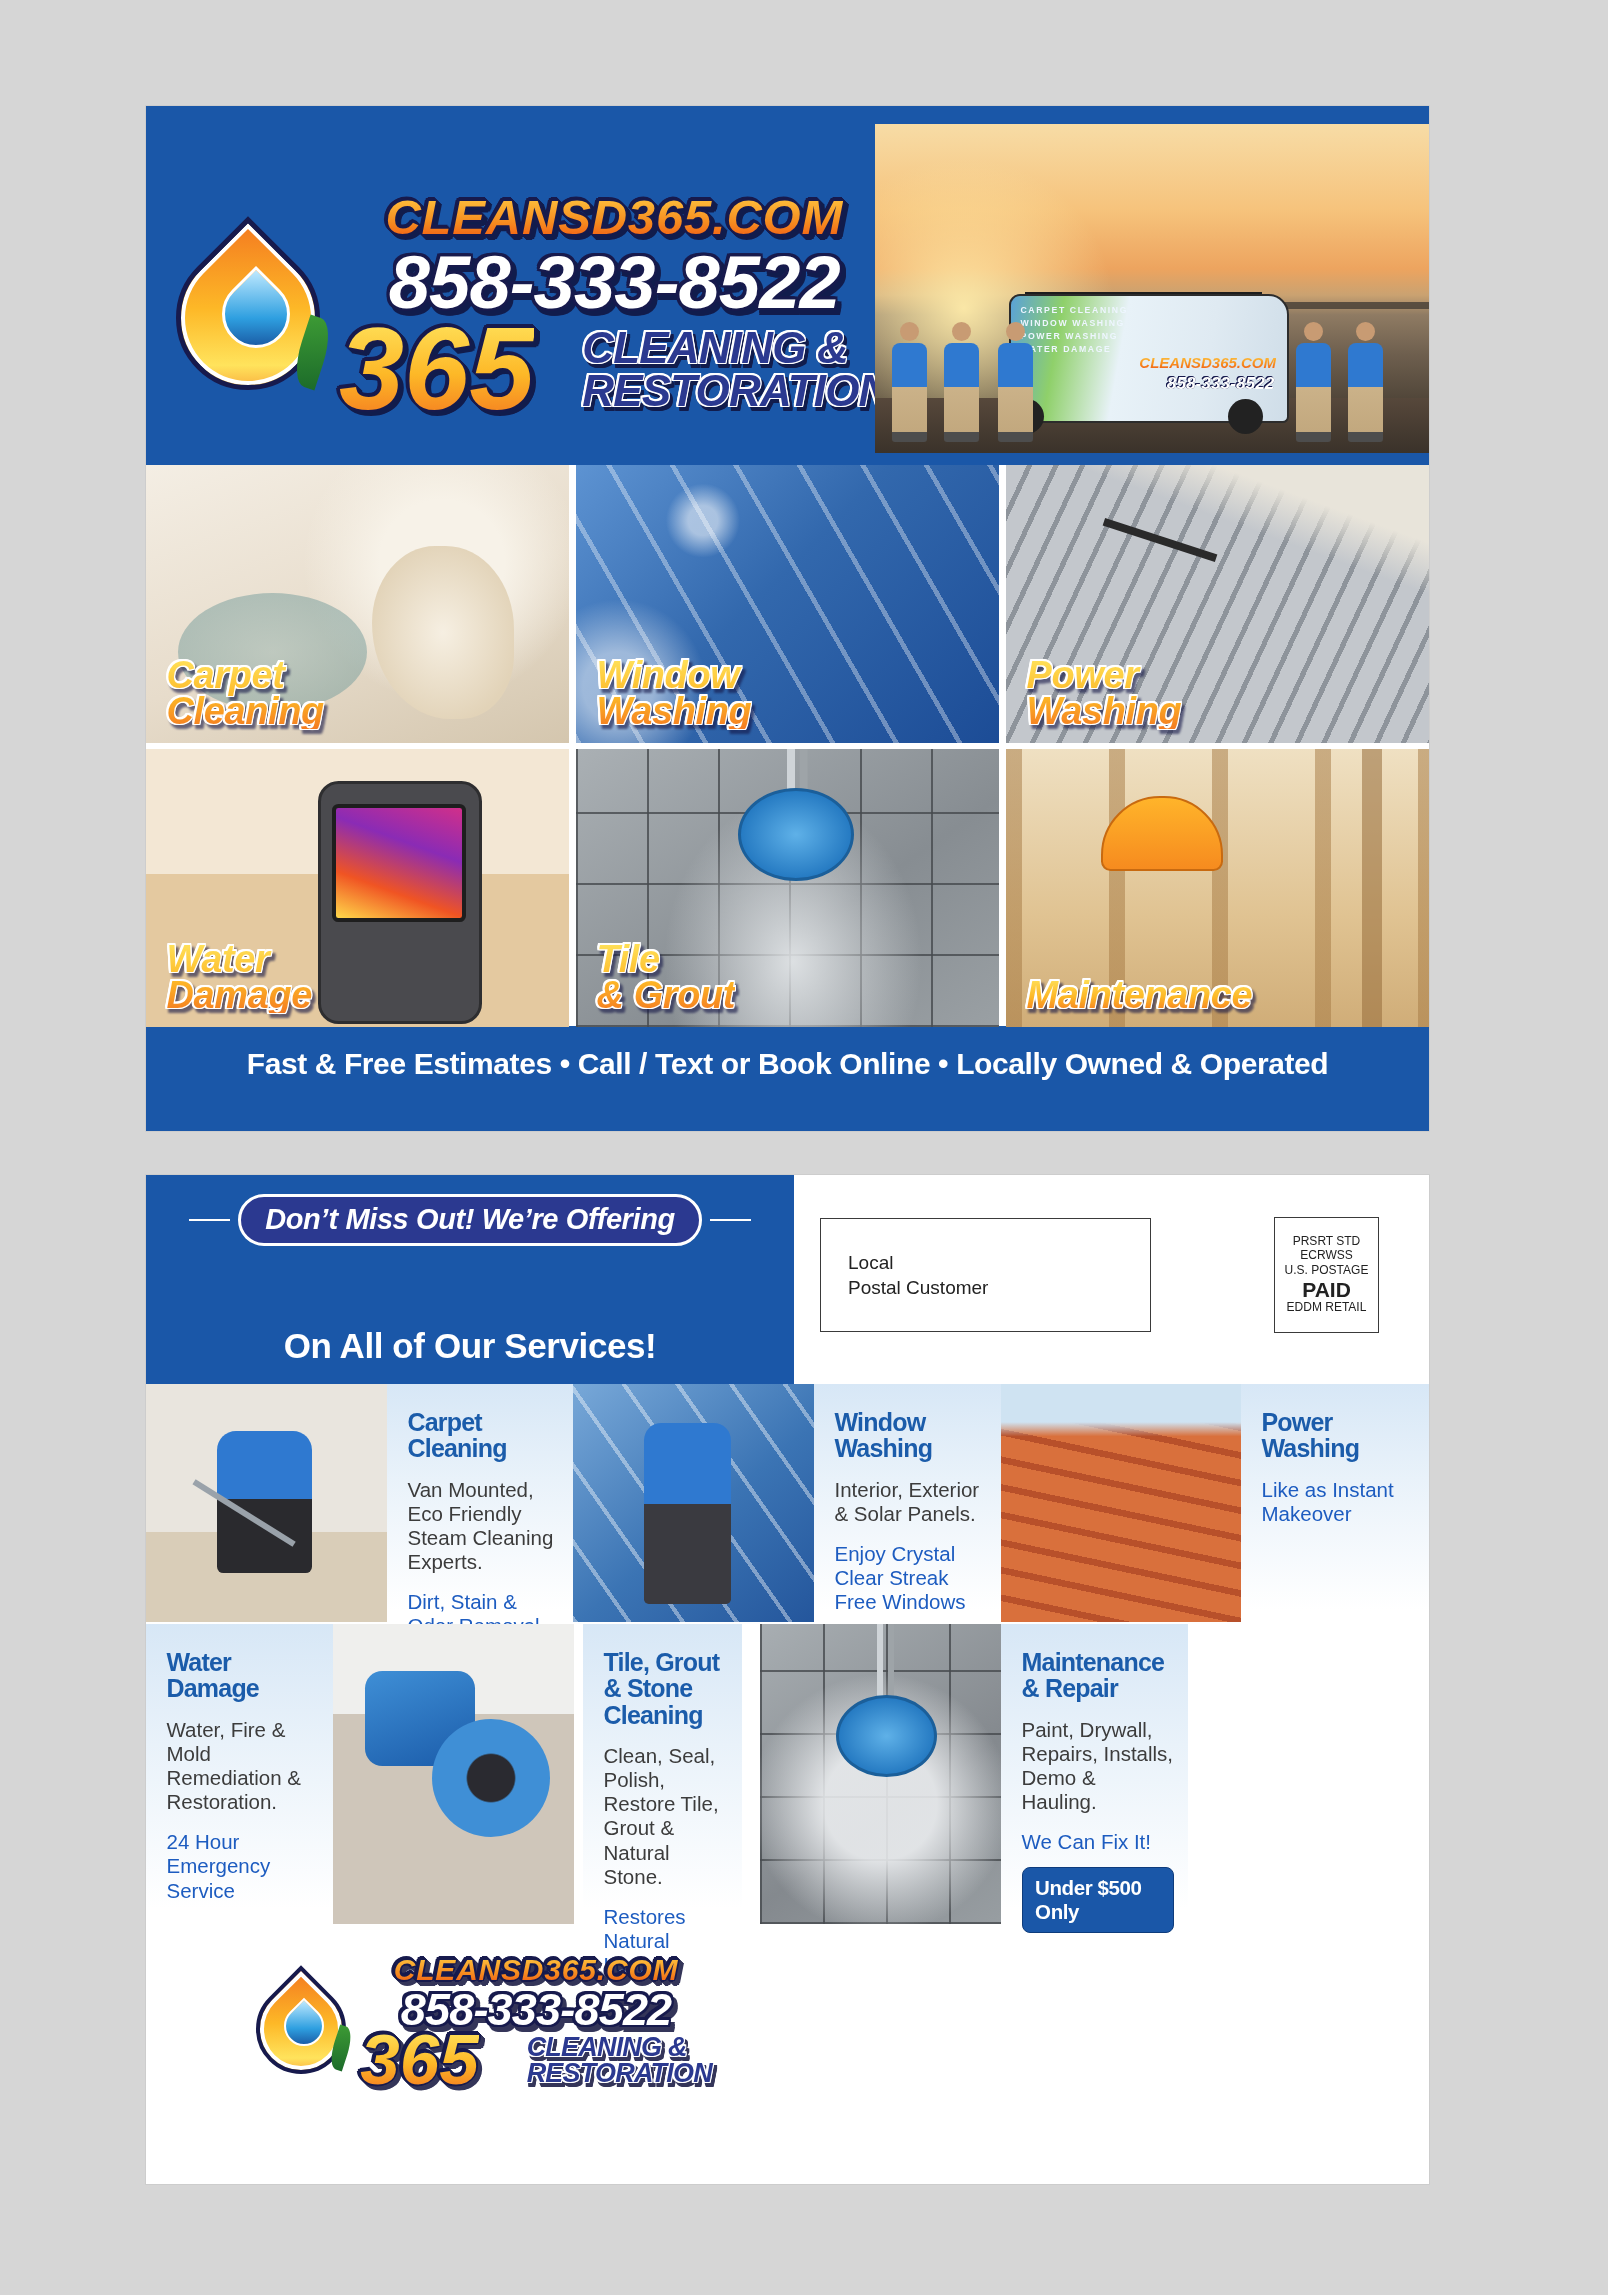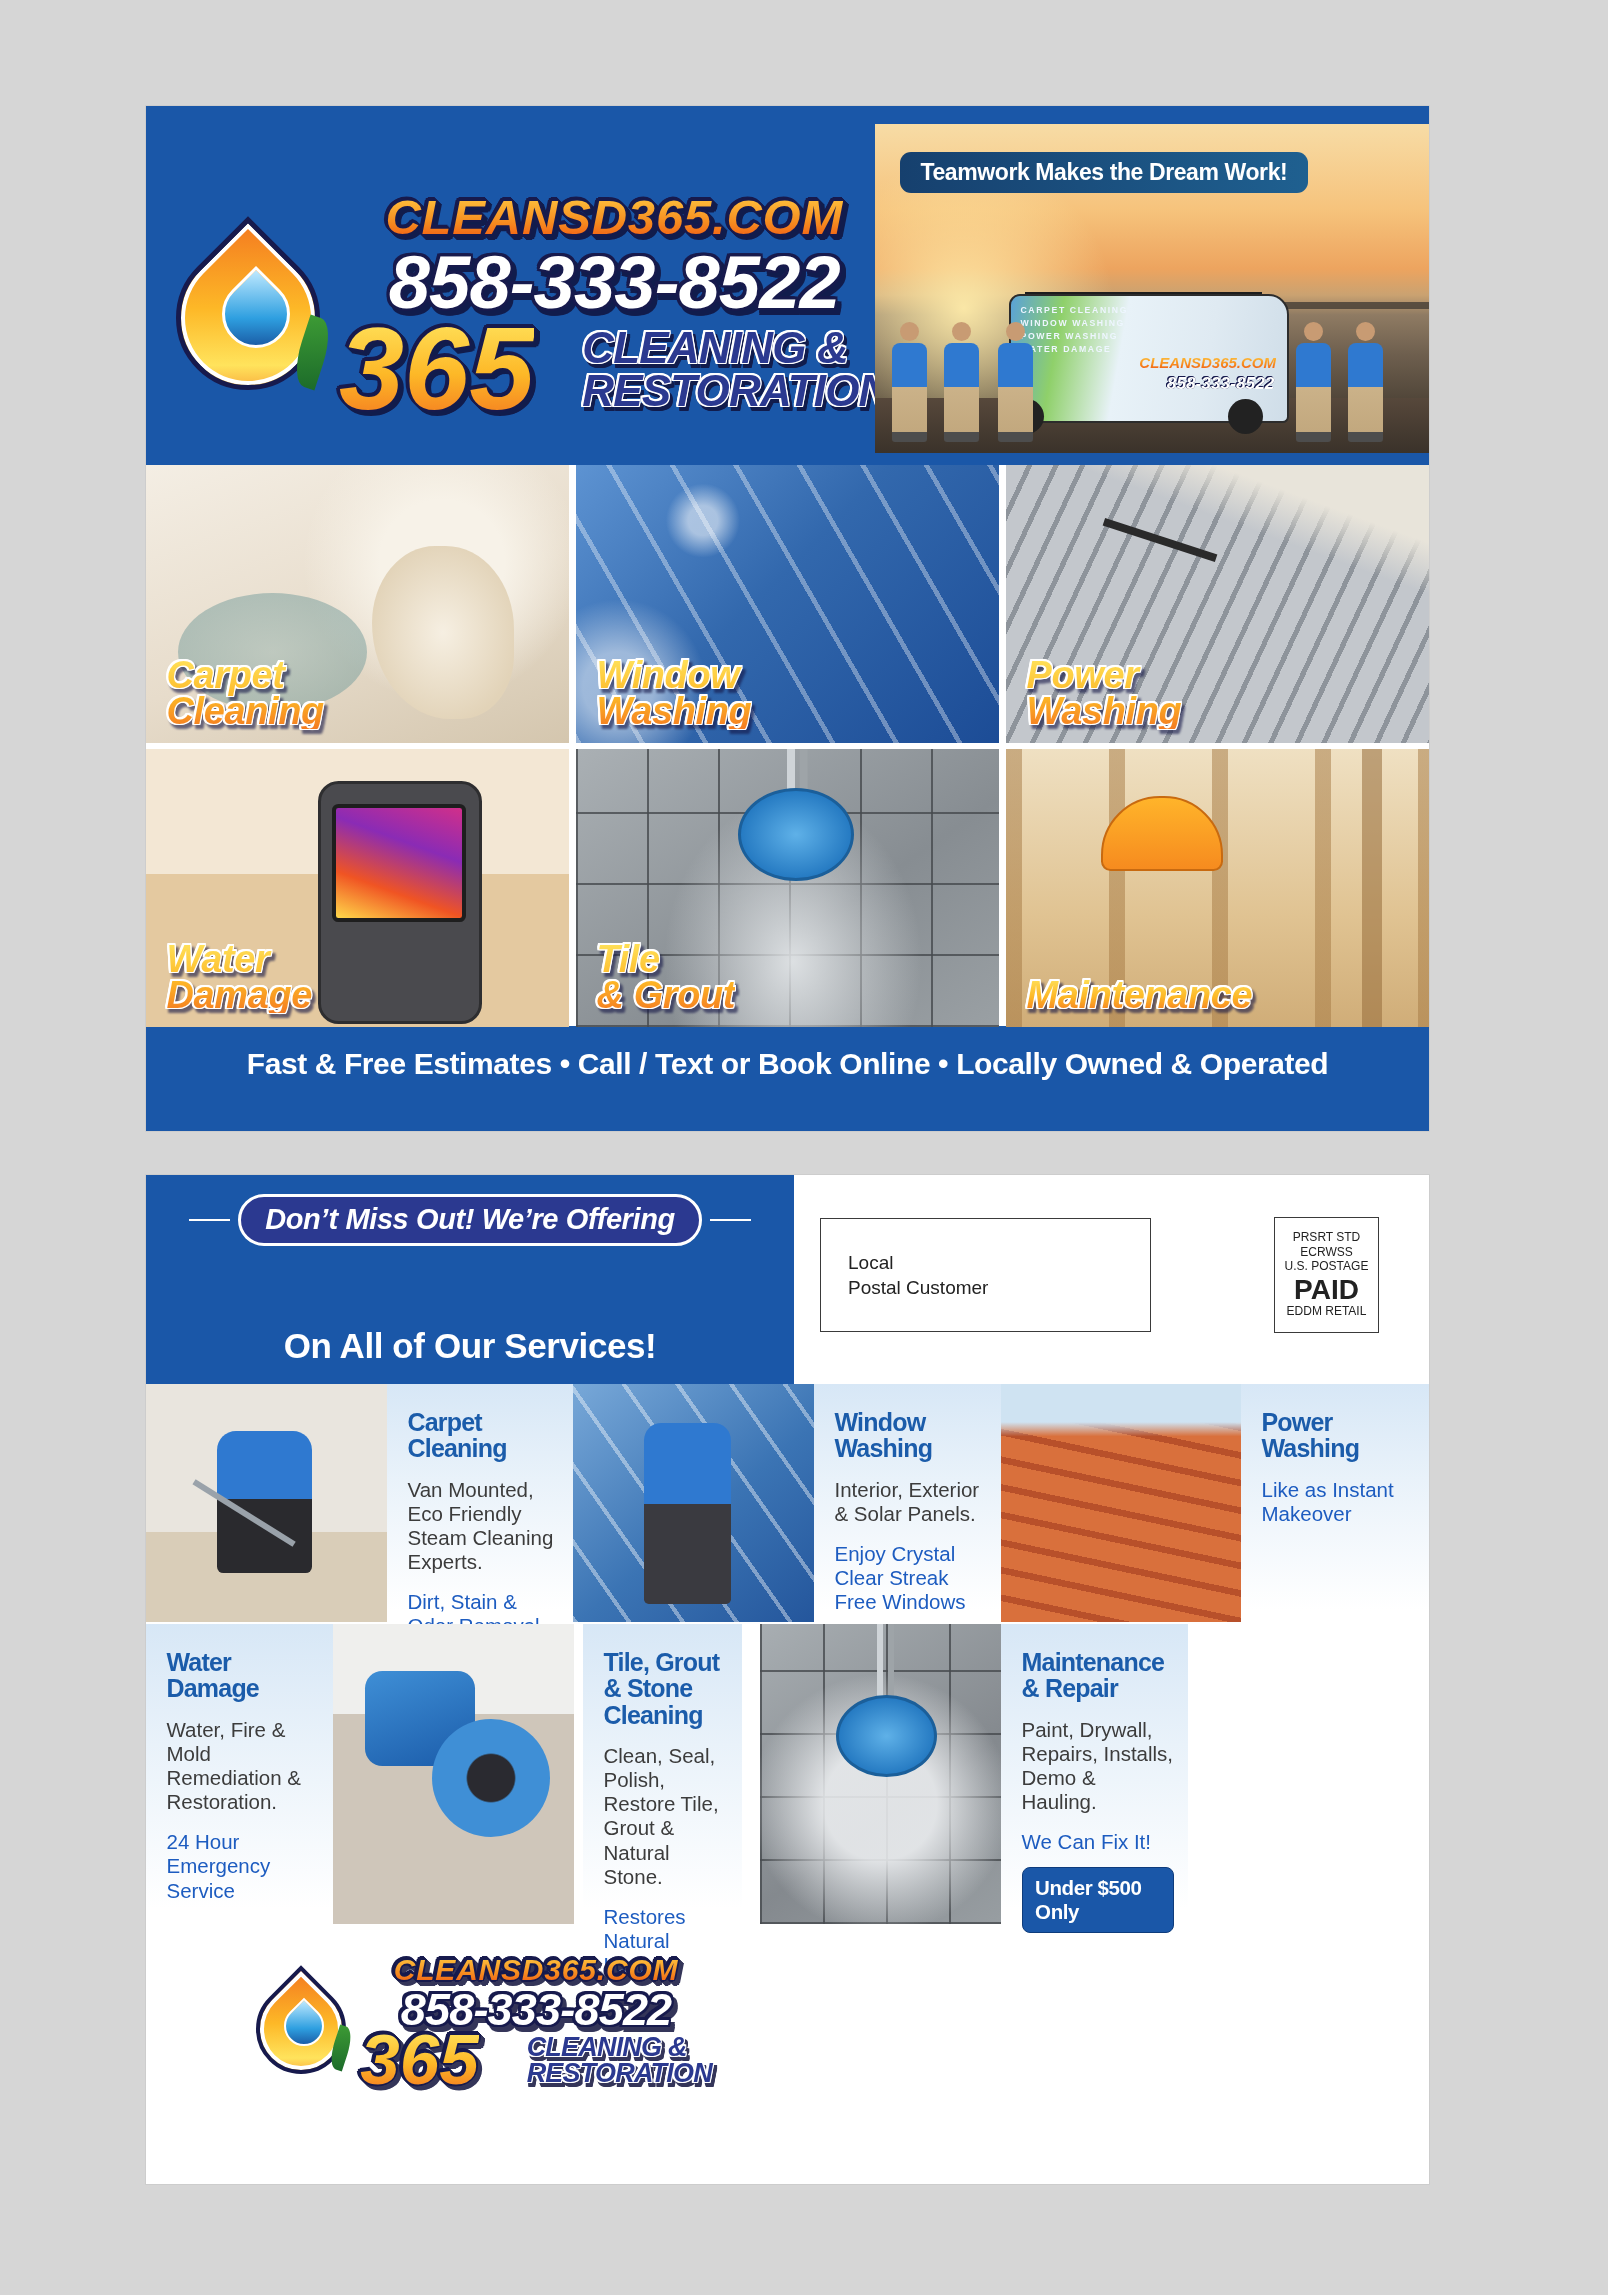--- a/index.html
+++ b/index.html
@@ -104,21 +104,21 @@
   .kicker .rule{height:2.4px;background:#fff;width:41px;flex:0 0 auto;}
   .kicker-pill{margin:0 8px;border:3.2px solid #fff;background:#2b3990;border-radius:35px;padding:6.3px 24px;
     color:#ffffff;font-weight:900;font-style:italic;font-size:29px;letter-spacing:-0.4px;white-space:nowrap;}
   .offer-big{position:absolute;left:0;top:73px;width:100%;text-align:center;color:#fff;font-weight:900;font-size:68px;letter-spacing:-2.4px;}
   .offer-sub{position:absolute;left:0;top:151px;width:100%;text-align:center;color:#fff;font-weight:900;font-size:35px;letter-spacing:-0.4px;}
   .addr-box{position:absolute;left:674px;top:43px;width:331px;height:114px;border:1.6px solid #3a3a3a;box-sizing:border-box;}
   .addr-text{position:absolute;left:27px;top:32px;font-size:19px;color:#222;line-height:1.3;}
   .indicia{position:absolute;left:1128px;top:42px;width:105px;height:116px;border:1.6px solid #3a3a3a;box-sizing:border-box;
     display:flex;flex-direction:column;align-items:center;justify-content:center;gap:0.8px;}
   .indicia span{font-size:12px;color:#222;line-height:1.15;white-space:nowrap;}
-  .indicia .paid{font-size:28px;font-weight:900;line-height:1.05;}
+  .indicia .paid{font-size:21px;font-weight:900;line-height:1.05;}
   
   .ph{position:absolute;margin:0;overflow:hidden;}
   .card{position:absolute;box-sizing:border-box;padding:25px 14px 0 20.5px;background:linear-gradient(180deg,#d7e7f6 0%,#e9f2fa 40%,#ffffff 95%);}
   .card h3{margin:0;font-size:25px;font-weight:900;color:#1b5caa;line-height:1.05;letter-spacing:-0.8px;}
   .card .body{margin:16px 0 0;font-size:20.5px;color:#3c3c3c;line-height:1.18;}
   .card .accent{margin:16px 0 0;font-size:20.5px;color:#1d5cc0;line-height:1.18;}
   .btn500{display:inline-block;margin-top:12.6px;background:#1a57a8;border:1.6px solid #0e3c7c;color:#fff;
     font-weight:900;font-size:20.5px;padding:8px 12.6px;border-radius:8px;letter-spacing:-0.4px;}
   .p-carpetman{background:linear-gradient(180deg,#e9e5de 0 62%,#d9cdb8 62% 100%);}
   .p-carpetman .fig{position:absolute;left:71px;top:47px;width:95px;height:142px;border-radius:19px 19px 6.3px 6.3px;
@@ -231,21 +231,20 @@
 POWER WASHING
 WATER DAMAGE</div>
         <div class="van-site grad-or">CLEANSD365.COM</div>
         <div class="van-phone">858-333-8522</div>
       </div>
       <div class="person" style="left:14px"></div>
       <div class="person" style="left:66px"></div>
       <div class="person" style="left:120px"></div>
       <div class="person" style="right:95px"></div>
       <div class="person" style="right:43px"></div>
-      <figcaption class="hero-pill">Teamwork Makes the Dream Work!</figcaption>
     </figure>
 
     <div class="grid">
       <figure class="tile t-carpet" style="left:0;top:0;width:423px;height:278px">
         <div class="blob1"></div>
         <div class="blob2"></div>
         <span class="tile-label grad-yl pre">Carpet
 Cleaning</span>
       </figure>
       <figure class="tile t-window" style="left:430px;top:0;width:423px;height:278px">

